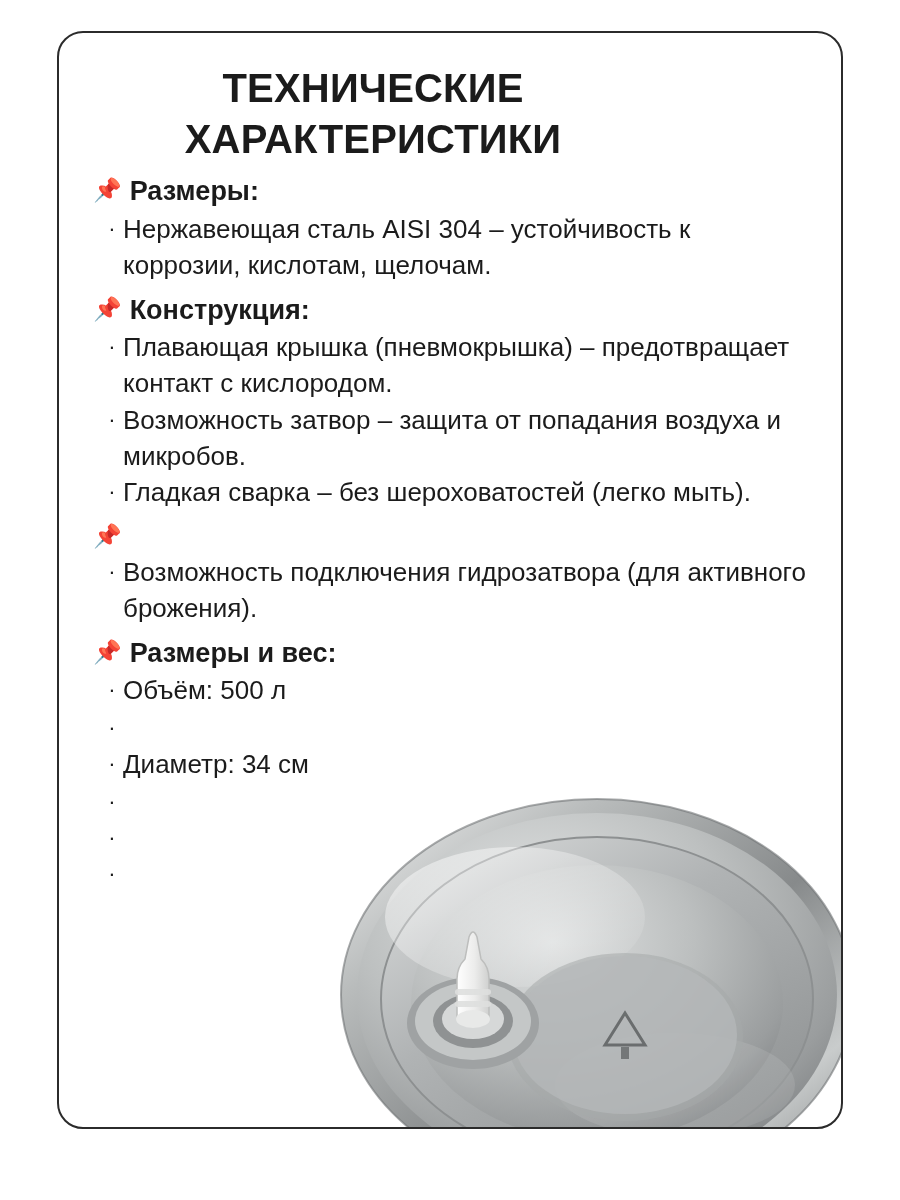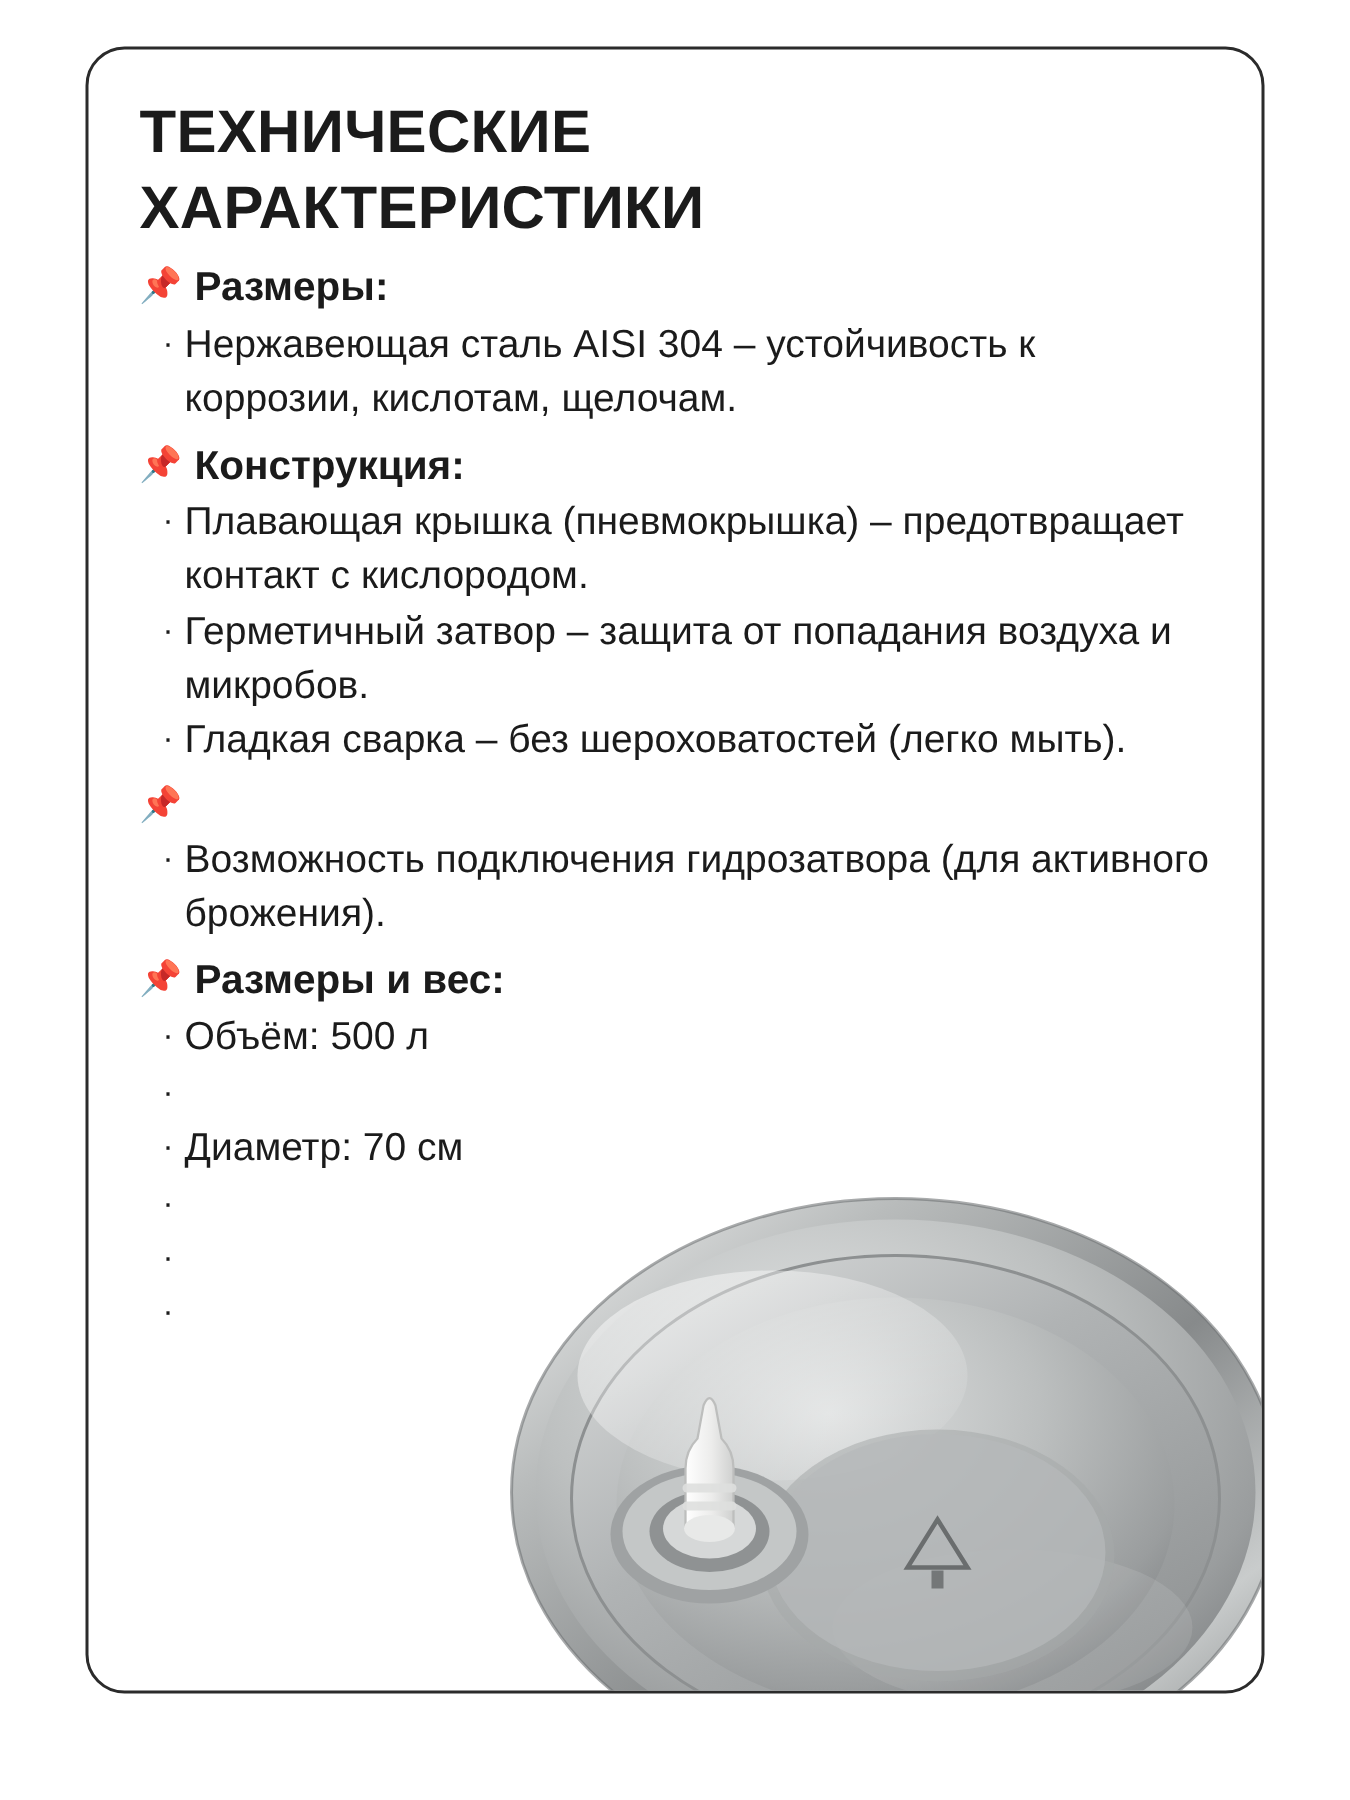--- a/index.html
+++ b/index.html
@@ -33,20 +33,21 @@
   }
   h1.title {
     font-size: 40px;
     line-height: 1.28;
     font-weight: bold;
     color: #1b1b1b;
     margin: 0 0 10px 0;
     letter-spacing: 0.2px;
     max-width: 560px;
     text-transform: uppercase;
+    text-align: center;
   }
   .section {
     margin-top: 10px;
   }
   .section-head {
     display: flex;
     align-items: flex-start;
     gap: 8px;
     font-size: 27px;
     font-weight: bold;
@@ -200,21 +201,21 @@
         <span class="pin">📌</span>
         <span><span>Конструкция</span><span class="label-colon">:</span></span>
       </div>
       <ul class="bullets">
         <li>
           <span class="dot">·</span>
           <span class="txt">Плавающая крышка (пневмокрышка) – предотвращает контакт с кислородом.</span>
         </li>
         <li>
           <span class="dot">·</span>
-          <span class="txt">Герметичный затвор – защита от попадания воздуха и микробов.</span>
+          <span class="txt">Возможность затвор – защита от попадания воздуха и микробов.</span>
         </li>
         <li>
           <span class="dot">·</span>
           <span class="txt">Гладкая сварка – без шероховатостей (легко мыть).</span>
         </li>
       </ul>
     </div>
 
     <div class="section">
       <div class="section-head">
@@ -236,21 +237,21 @@
       <ul class="bullets">
         <li>
           <span class="dot">·</span>
           <span class="txt">Объём: 500 л</span>
         </li>
         <li>
           <span class="dot">·</span>
         </li>
         <li>
           <span class="dot">·</span>
-          <span class="txt">Диаметр: 70 см</span>
+          <span class="txt">Диаметр: 34 см</span>
         </li>
         <li>
           <span class="dot">·</span>
         </li>
         <li>
           <span class="dot">·</span>
         </li>
         <li>
           <span class="dot">·</span>
         </li>

